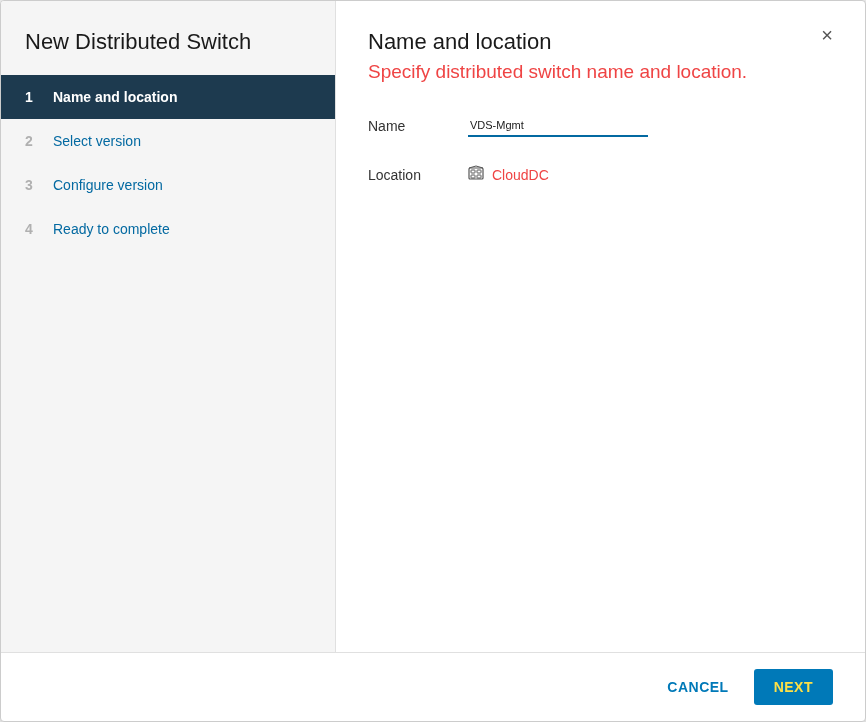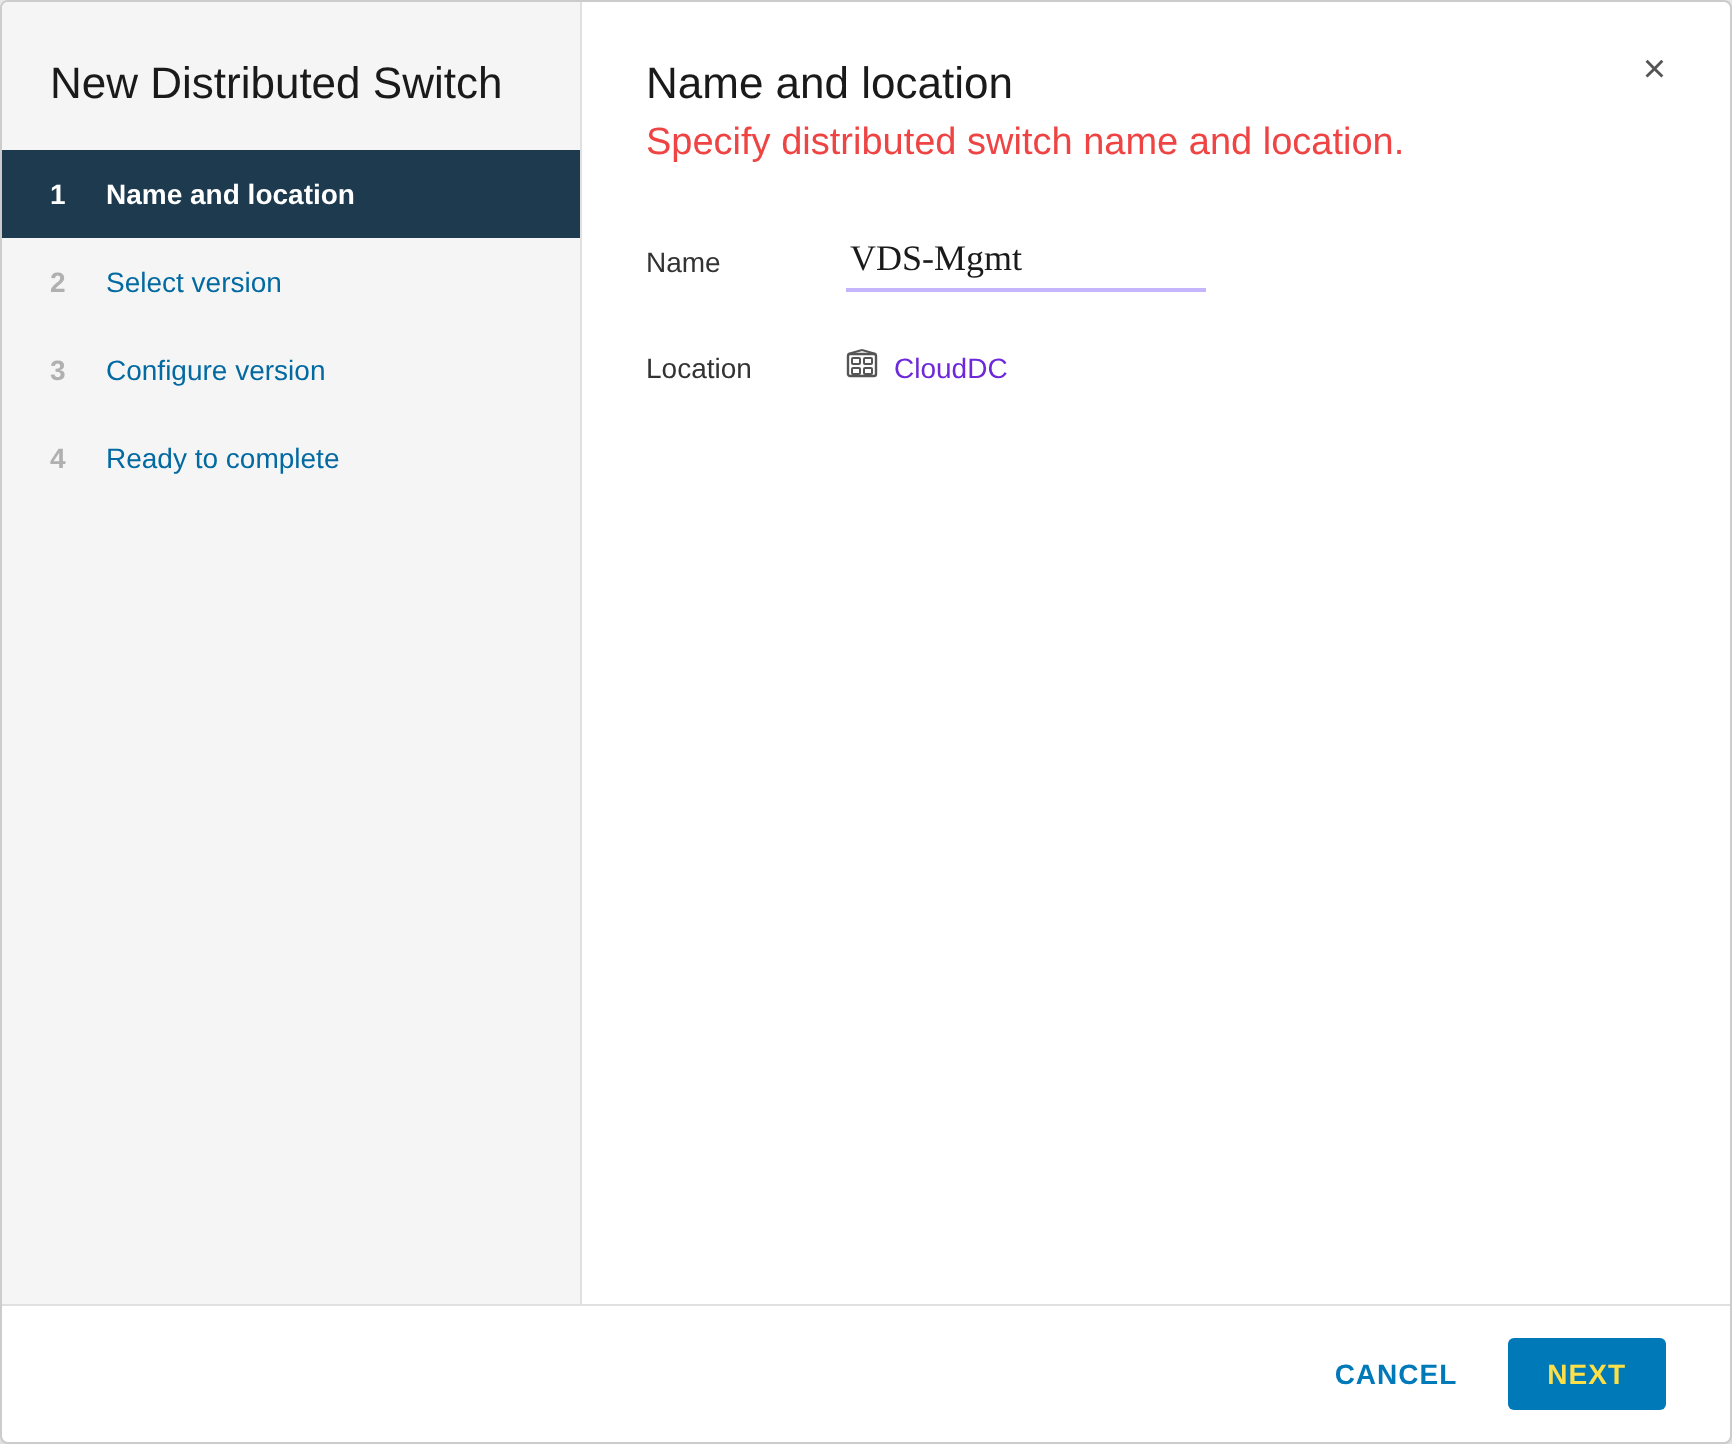--- a/index.html
+++ b/index.html
@@ -30,21 +30,21 @@
     }
 
     .dialog-body {
       display: flex;
       flex: 1;
       overflow: hidden;
     }
 
     
     .sidebar {
-      width: 290px;
+      width: 335px;
       background: #f5f5f5;
       border-right: 1px solid #e0e0e0;
       display: flex;
       flex-direction: column;
     }
 
     .sidebar-title {
       padding: 28px 24px 20px 24px;
       font-size: 22px;
       font-weight: 400;
@@ -164,39 +164,38 @@
     }
 
     .form-field {
       flex: 1;
       display: flex;
       align-items: center;
     }
 
     .name-input {
       border: none;
-      border-bottom: 2px solid #c4b5fd;
+      border-bottom: 2px solid #0369a1;
       outline: none;
-      font-size: 18px;
+      font-size: 11px;
       color: #1a1a1a;
       padding: 4px 2px;
       width: 180px;
       background: transparent;
-      font-family: Liberation Serif, serif;
     }
 
     .location-icon {
       margin-right: 8px;
       font-size: 14px;
       color: #555;
     }
 
     .location-text {
       font-size: 14px;
-      color: #6d28d9;
+      color: #ef4444;
     }
 
     
     .dialog-footer {
       display: flex;
       justify-content: flex-end;
       align-items: center;
       padding: 16px 32px;
       border-top: 1px solid #e0e0e0;
       gap: 9px;

